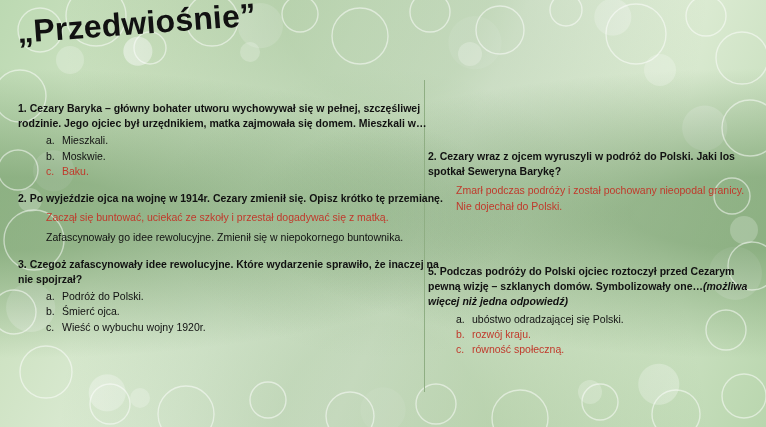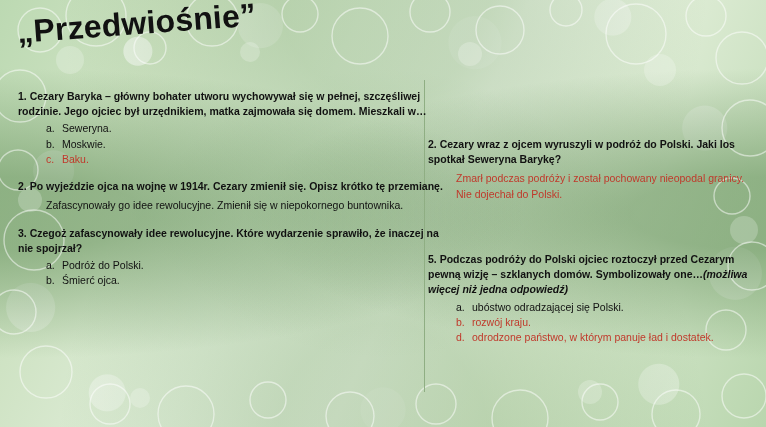--- a/index.html
+++ b/index.html
@@ -46,21 +46,21 @@
     transform-origin:left top;
     letter-spacing:.2px;
     white-space:nowrap;
   }
 
   .content{
     position:absolute;left:18px;top:84px;
     width:730px;height:312px;
   }
   .col{
-    position:absolute;top:5px;
+    position:absolute;top:17px;
     font-size:10.5px;line-height:1.45;color:#111;
   }
   .col-left{left:0;width:428px;}
   .col-right{left:410px;width:320px;}
   .divider{
     position:absolute;left:406px;top:-4px;
     width:1px;height:312px;background:#8fae83;
   }
 
   .q{margin:0 0 2px 0;font-weight:bold;color:#111;}
@@ -126,52 +126,54 @@
   <div class="title">„Przedwiośnie”</div>
 
   <div class="content">
     <div class="divider"></div>
 
     <div class="col col-left">
 
       <div class="q-block">
         <p class="q">1. Cezary Baryka – główny bohater utworu wychowywał się w pełnej, szczęśliwej rodzinie. Jego ojciec był urzędnikiem, matka zajmowała się domem. Mieszkali w…</p>
         <ul class="ans-list">
-          <li><span class="mark">a.</span><span>Seweryna.</span></li>
+          <li><span class="mark">a.</span><span>Mieszkali.</span></li>
           <li><span class="mark">b.</span><span>Moskwie.</span></li>
           <li class="correct"><span class="mark">c.</span><span>Baku.</span></li>
         </ul>
       </div>
 
       <div class="q-block">
         <p class="q">2. Po wyjeździe ojca na wojnę w 1914r. Cezary zmienił się. Opisz krótko tę przemianę.</p>
+        <p class="free">Zaczął się buntować, uciekać ze szkoły i przestał dogadywać się z matką.</p>
         <p class="free black">Zafascynowały go idee rewolucyjne. Zmienił się w niepokornego buntownika.</p>
       </div>
 
       <div class="q-block">
         <p class="q">3. Czegoż zafascynowały idee rewolucyjne. Które wydarzenie sprawiło, że inaczej na nie spojrzał?</p>
         <ul class="ans-list">
           <li><span class="mark">a.</span><span>Podróż do Polski.</span></li>
           <li><span class="mark">b.</span><span>Śmierć ojca.</span></li>
+          <li><span class="mark">c.</span><span>Wieść o wybuchu wojny 1920r.</span></li>
         </ul>
       </div>
 
     </div>
 
     <div class="col col-right">
 
       <div class="q-block" style="margin-top:48px;">
         <p class="q">2. Cezary wraz z ojcem wyruszyli w podróż do Polski. Jaki los spotkał Seweryna Barykę?</p>
         <p class="free">Zmarł podczas podróży i został pochowany nieopodal granicy. Nie dojechał do Polski.</p>
       </div>
 
       <div class="q-block" style="margin-top:50px;">
         <p class="q"><span>5. Podczas podróży do Polski ojciec roztoczył przed Cezarym pewną wizję – szklanych domów. Symbolizowały one…</span><span class="ital">(możliwa więcej niż jedna odpowiedź)</span></p>
         <ul class="ans-list">
           <li><span class="mark">a.</span><span>ubóstwo odradzającej się Polski.</span></li>
           <li class="correct"><span class="mark">b.</span><span>rozwój kraju.</span></li>
-          <li class="correct"><span class="mark">d.</span><span>odrodzone państwo, w którym panuje ład i dostatek.</span></li>
+          <li class="correct"><span class="mark">c.</span><span>równość społeczną.</span></li>
         </ul>
       </div>
 
     </div>
   </div>
 </div>
 
 </body></html>

